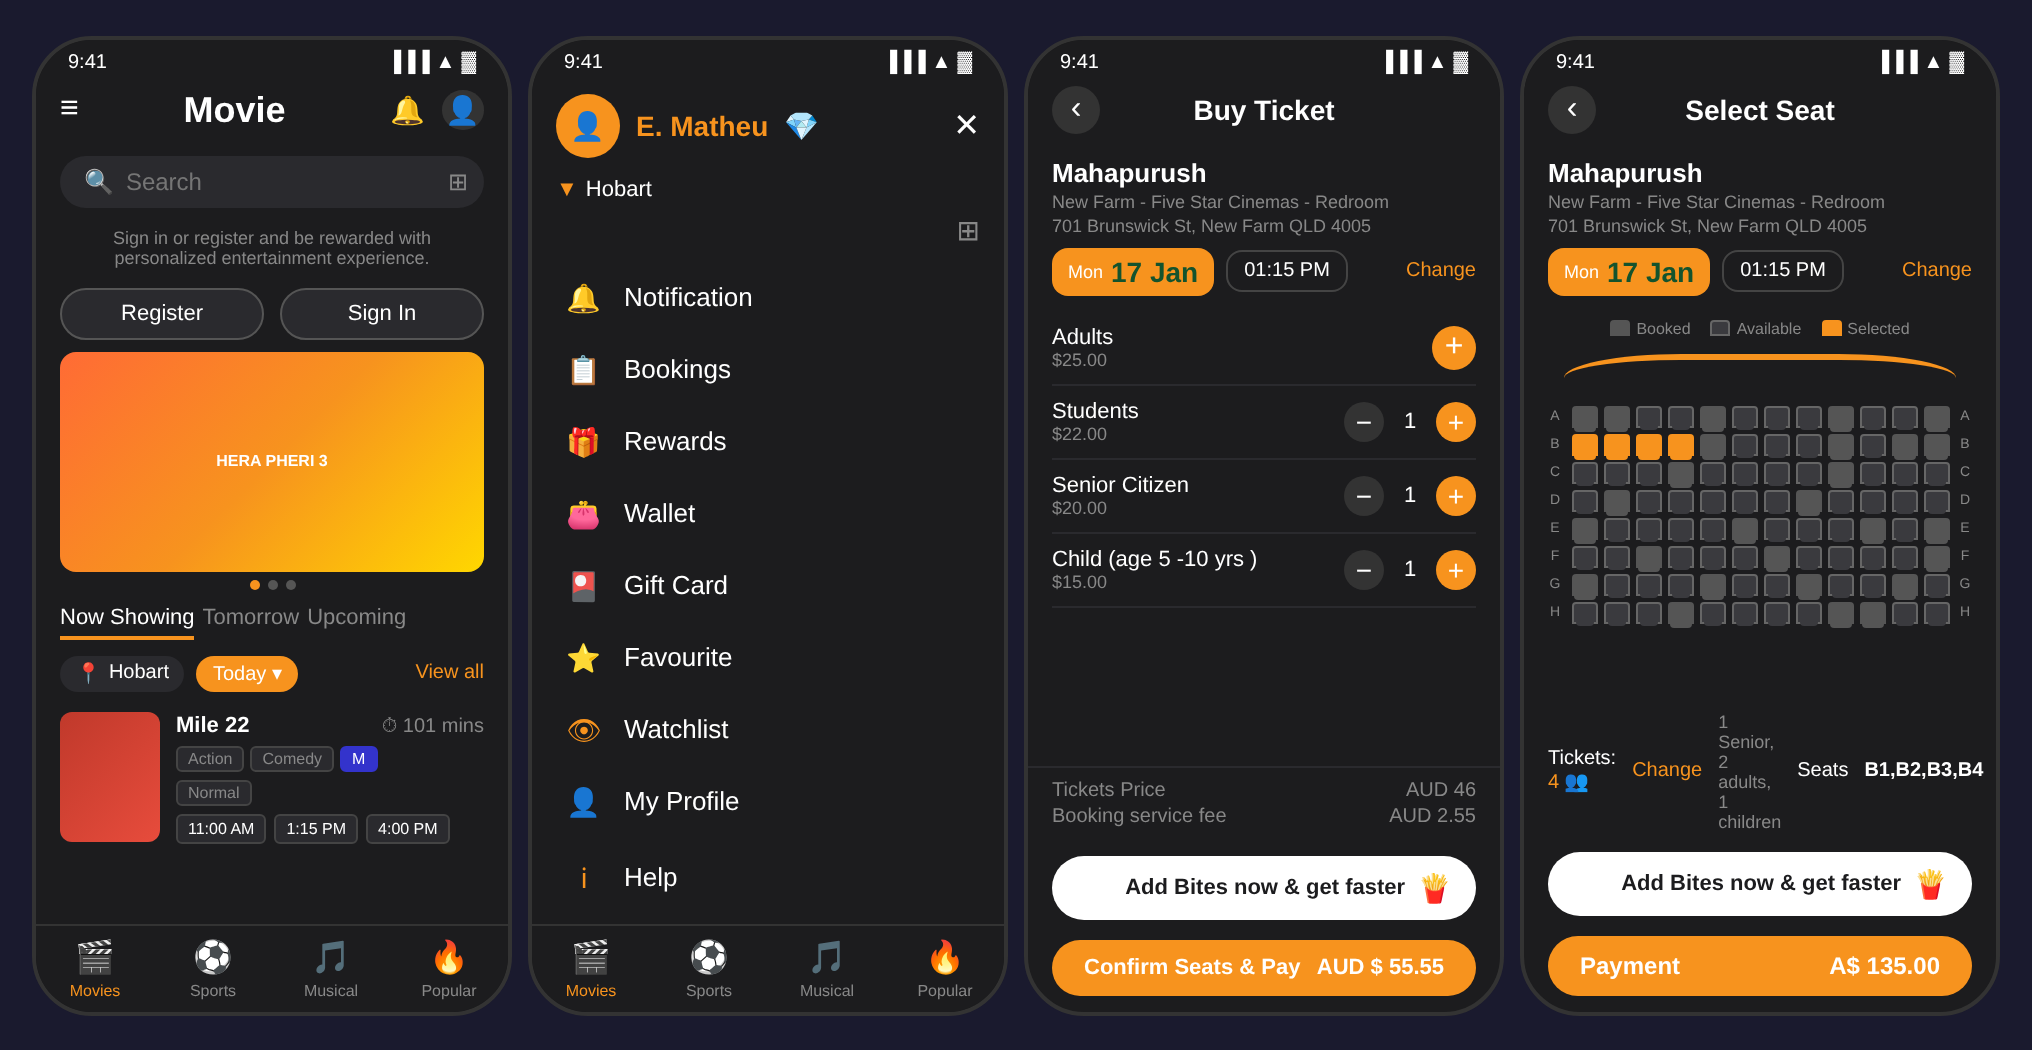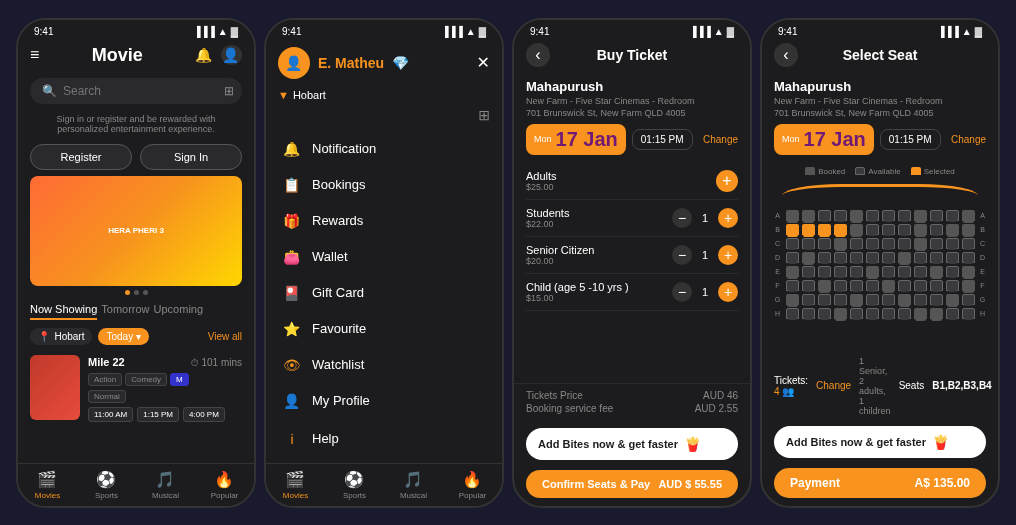--- a/index.html
+++ b/index.html
@@ -414,22 +414,22 @@
       padding: 4px 8px;
       display: flex;
       align-items: center;
       gap: 4px;
     }
     .date-day {
       font-size: 9px;
       color: #fff;
     }
     .date-num {
-      font-size: 20px;
-      color: #701a75;
+      font-size: 14px;
+      color: #14532d;
       font-weight: 700;
     }
     .time-pill {
       background: #1c1c1e;
       border: 1px solid #444;
       border-radius: 8px;
       padding: 4px 8px;
       font-size: 10px;
       color: #fff;
     }
@@ -518,21 +518,21 @@
       font-size: 11px;
       margin-top: 2px;
     }
     .add-bites-btn {
       margin: 6px 12px;
       background: #fff;
       border-radius: 25px;
       padding: 8px 12px;
       display: flex;
       align-items: center;
-      justify-content: flex-start;
+      justify-content: flex-end;
       gap: 6px;
       cursor: pointer;
     }
     .add-bites-text {
       font-size: 11px;
       color: #1c1c1e;
       font-weight: 600;
     }
     .bites-icon {
       font-size: 14px;
@@ -711,21 +711,21 @@
         </div>
         <div class="today-badge">
           <span>Today</span>
           <span> ▾</span>
         </div>
         <span class="view-all">View all</span>
       </div>
       <div class="movie-list-item">
         <div class="movie-thumb"></div>
         <div class="movie-info">
-          <div style="display:flex;justify-content:space-between;align-items:center;">
+          <div style="display:flex;justify-content:space-between;align-items:flex-end;">
             <span class="movie-name">Mile 22</span>
             <span class="movie-meta">⏱ <span>101 mins</span></span>
           </div>
           <div class="movie-tags">
             <span class="tag">Action</span>
             <span class="tag">Comedy</span>
             <span class="tag m">M</span>
           </div>
           <div class="movie-tags">
             <span class="tag">Normal</span>

